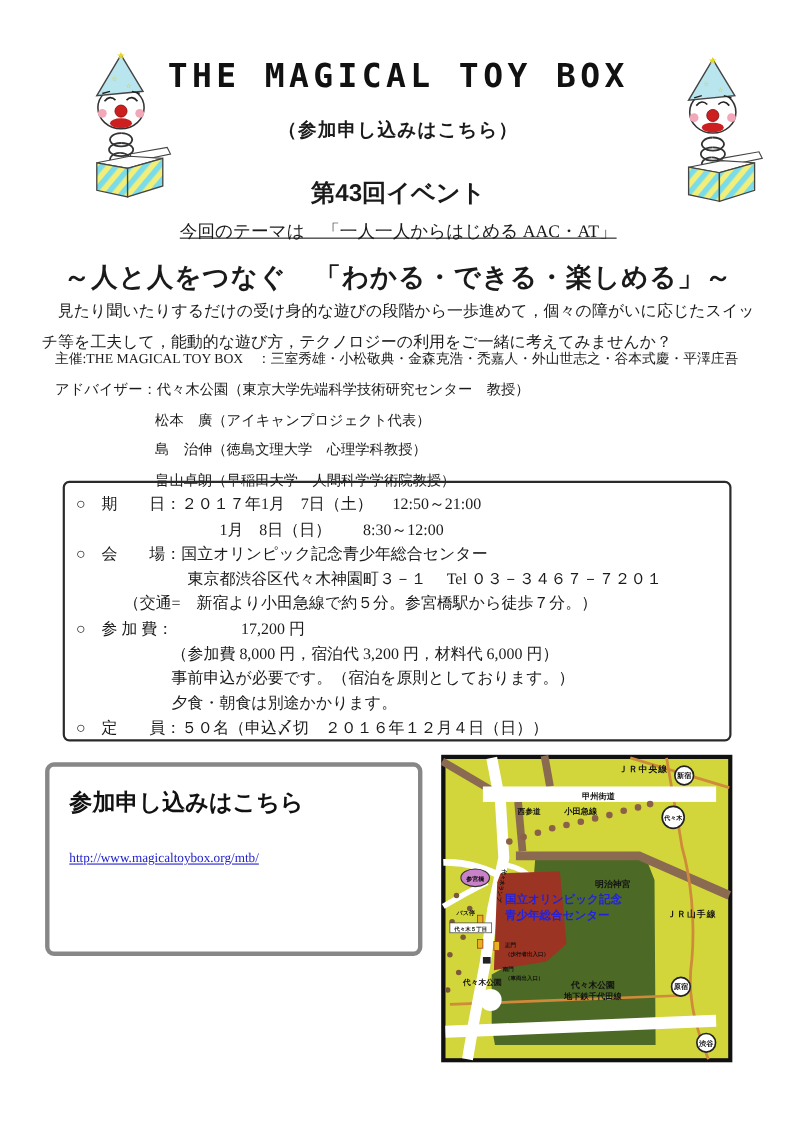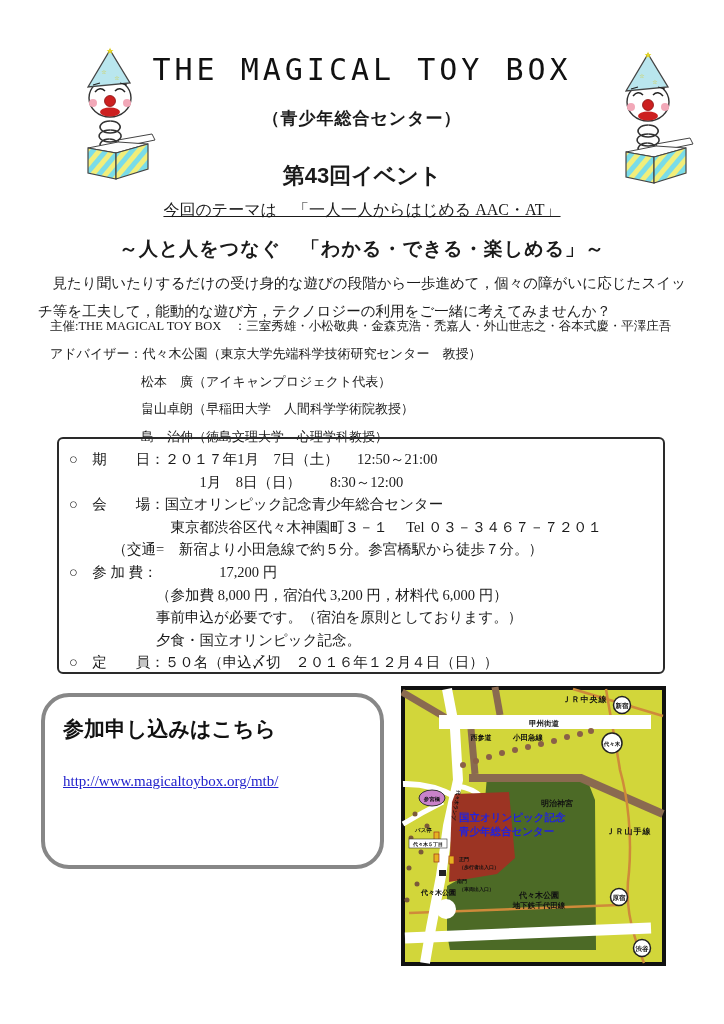--- a/index.html
+++ b/index.html
@@ -4,35 +4,35 @@
 <style>
   html,body{margin:0;padding:0;background:#e8e8e8;}
   .page{position:relative;width:724px;height:1024px;background:#ffffff;margin:0 auto;overflow:hidden;
         font-family:"Liberation Serif","DejaVu Serif",serif;color:#1a1a1a;}
   .abs{position:absolute;}
   .center{left:0;right:0;text-align:center;}
   .gothic{font-family:"Liberation Sans","DejaVu Sans",sans-serif;font-weight:bold;}
   .serif{font-family:"Liberation Serif","DejaVu Serif",serif;text-decoration:underline;}
   .pre{white-space:pre;}
   .title{top:52px;font-family:"DejaVu Sans Mono","Liberation Mono",monospace;
-         font-weight:normal;font-size:30px;letter-spacing:4px;color:#111;}
+         font-weight:bold;font-size:30px;letter-spacing:4px;color:#111;}
   .subtitle{top:107px;font-size:17px;letter-spacing:1px;}
   .eventno{top:161px;font-size:22px;}
   .theme{top:200px;font-size:16px;}
-  .slogan{top:236px;font-size:19px;letter-spacing:1px;}
+  .slogan{top:236px;font-size:24px;letter-spacing:1px;}
   .description{top:270px;left:38px;width:648px;font-size:14.5px;line-height:27.5px;text-align:justify;}
   .organizer{top:318px;left:50px;font-size:12.5px;}
   .advisers{top:340px;left:50px;font-size:13px;line-height:27.5px;}
   .details-box{left:57px;top:437px;width:584px;height:224px;border:2px solid #2a2a2a;
                border-radius:6px;padding:9px 10px 0 10px;}
   .details-box .line{font-size:14.5px;line-height:22.6px;}
   .signup-box{left:41px;top:693px;width:297px;height:132px;border:4px solid #878787;
-              border-radius:28px;padding:18px 20px 18px 18px;}
+              border-radius:8px;padding:18px 20px 18px 18px;}
   .signup-heading{font-size:21px;color:#111;}
-  .signup-link{display:inline-block;margin-top:30px;font-size:15px;color:#2222cc;
+  .signup-link{display:inline-block;margin-top:30px;font-size:12px;color:#2222cc;
                text-decoration:underline;font-family:"Liberation Serif","DejaVu Serif",serif;}
   .map-wrap{left:401px;top:686px;width:265px;height:280px;}
   .clown{width:104px;height:138px;}
   .clown-left{left:58px;top:46px;}
   .clown-right{left:596px;top:50px;}
   svg text{font-family:"Liberation Sans","DejaVu Sans",sans-serif;}
 </style>
 </head>
 <body>
 
@@ -82,44 +82,44 @@
     <text x="57" y="34" font-size="6" text-anchor="middle" fill="#d8c820">☆</text>
     <path d="M35,46 q5,-6 10,-1 M55,45 q5,-5 10,1" stroke="#222" stroke-width="1.5" fill="none"></path>
     <path d="M33,39 l7,-2 M60,37 l7,2" stroke="#222" stroke-width="1.2" fill="none"></path>
     <circle cx="33" cy="57" r="4" fill="#f2a8b8"></circle>
       <circle cx="67" cy="57" r="4" fill="#f2a8b8"></circle>
     <circle cx="50" cy="55" r="5.5" fill="#cc2020" stroke="#881010" stroke-width="0.8"></circle>
     <ellipse cx="50" cy="66" rx="10" ry="4.5" fill="#cc2020"></ellipse>
   </svg>
 
   <div class="abs center title">THE MAGICAL TOY BOX</div>
-  <div class="abs center subtitle gothic">（青少年総合センター）</div>
+  <div class="abs center subtitle gothic">（参加申し込みはこちら）</div>
   <div class="abs center eventno gothic">第43回イベント</div>
   <div class="abs center theme serif">今回のテーマは　「一人一人からはじめる AAC・AT」</div>
   <div class="abs center slogan gothic">～人と人をつなぐ　「わかる・できる・楽しめる」～</div>
   <div class="abs description">　見たり聞いたりするだけの受け身的な遊びの段階から一歩進めて，個々の障がいに応じたスイッチ等を工夫して，能動的な遊び方，テクノロジーの利用をご一緒に考えてみませんか？</div>
   <div class="abs organizer pre">主催:THE MAGICAL TOY BOX　：三室秀雄・小松敬典・金森克浩・禿嘉人・外山世志之・谷本式慶・平澤庄吾</div>
 
   <div class="abs advisers">
     <div class="pre">アドバイザー：代々木公園（東京大学先端科学技術研究センター　教授）</div>
     <div class="pre">　　　　　　　松本　廣（アイキャンプロジェクト代表）</div>
+    <div class="pre">　　　　　　　島　治伸（徳島文理大学　心理学科教授）</div>
     <div class="pre">　　　　　　　畠山卓朗（早稲田大学　人間科学学術院教授）</div>
-    <div class="pre">　　　　　　　島　治伸（徳島文理大学　心理学科教授）</div>
   </div>
 
   <div class="abs details-box">
     <div class="line pre">○　期　　日：２０１７年1月　7日（土）　 12:50～21:00</div>
     <div class="line pre">　　　　　　　　　1月　8日（日）　　8:30～12:00</div>
     <div class="line pre">○　会　　場：国立オリンピック記念青少年総合センター</div>
     <div class="line pre">　　　　　　　東京都渋谷区代々木神園町３－１　 Tel ０３－３４６７－７２０１</div>
     <div class="line pre">　　　（交通=　新宿より小田急線で約５分。参宮橋駅から徒歩７分。）</div>
     <div class="line pre">○　参 加 費：　　　　 17,200 円</div>
     <div class="line pre">　　　　　　（参加費 8,000 円，宿泊代 3,200 円，材料代 6,000 円）</div>
     <div class="line pre">　　　　　　事前申込が必要です。（宿泊を原則としております。）</div>
-    <div class="line pre">　　　　　　夕食・国立オリンピック記念。</div>
+    <div class="line pre">　　　　　　夕食・朝食は別途かかります。</div>
     <div class="line pre">○　定　　員：５０名（申込〆切　２０１６年１２月４日（日））</div>
   </div>
 
   <div class="abs signup-box">
     <div class="signup-heading gothic">参加申し込みはこちら</div>
     <a href="#" class="signup-link">http://www.magicaltoybox.org/mtb/</a>
   </div>
 
   <svg class="abs map-wrap" viewBox="0 0 265 280">
     <rect x="2" y="2" width="261" height="276" fill="#d2d63a" stroke="#111" stroke-width="4"></rect>

